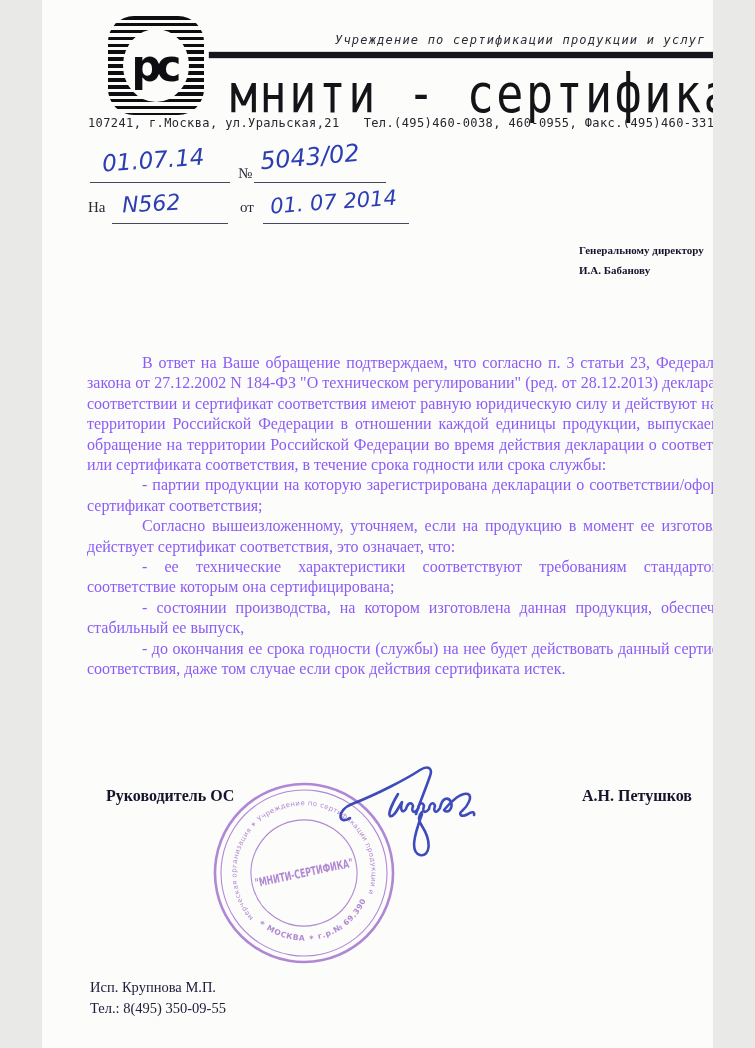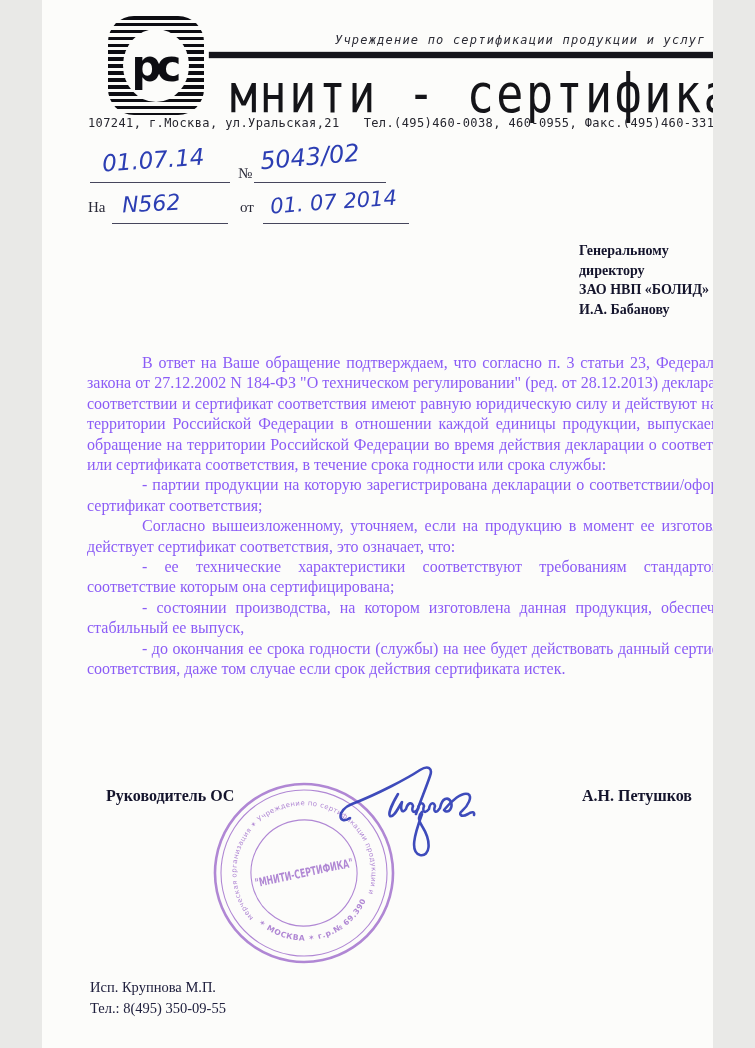--- a/index.html
+++ b/index.html
@@ -66,21 +66,21 @@
   .underline{
     position:absolute;height:1px;border-bottom:1.6px solid #46465c;
   }
   .hw-date1{position:absolute;left:60px;top:147px;font-size:23px;transform:rotate(-4deg);}
   .hw-num1{position:absolute;left:218px;top:143px;font-size:24px;transform:rotate(-5deg);}
   .hw-na{position:absolute;left:80px;top:191px;font-size:22px;transform:rotate(-3deg);}
   .hw-date2{position:absolute;left:228px;top:190px;font-size:21px;transform:rotate(-4deg);}
   
   .addressee{
     position:absolute;left:537px;top:241px;
-    font-weight:bold;font-size:14px;line-height:19.5px;color:#14142c;
+    font-weight:bold;font-size:11px;line-height:19.5px;color:#14142c;
   }
   
   .body-text{
     position:absolute;left:45px;top:353px;width:665px;
     font-size:16px;line-height:20.4px;text-align:justify;color:#8b5cf6;
   }
   .body-text p{margin:0;text-indent:55px;}
   
   .sig-title{position:absolute;left:64px;top:787px;font-weight:bold;font-size:16px;color:#14142c;}
   .sig-name{position:absolute;left:540px;top:787px;font-weight:bold;font-size:16px;color:#14142c;}
@@ -117,21 +117,20 @@
 
   <span class="ref-print" style="left:46px;top:199px;">На</span>
   <span class="hw hw-na">N562</span>
   <div class="underline" style="left:70px;top:222px;width:116px;"></div>
   <span class="ref-print" style="left:198px;top:199px;">от</span>
   <span class="hw hw-date2">01. 07 2014</span>
   <div class="underline" style="left:221px;top:222px;width:146px;"></div>
 
   <div class="addressee">
     <div>Генеральному директору</div>
-    <div>ЗАО НВП «БОЛИД»</div>
     <div>И.А. Бабанову</div>
   </div>
 
   <div class="body-text">
     <p>В ответ на Ваше обращение подтверждаем, что согласно п. 3 статьи 23, Федерального закона от 27.12.2002 N 184-ФЗ "О техническом регулировании" (ред. от 28.12.2013) декларация о соответствии и сертификат соответствия имеют равную юридическую силу и действуют на всей территории Российской Федерации в отношении каждой единицы продукции, выпускаемой в обращение на территории Российской Федерации во время действия декларации о соответствии или сертификата соответствия, в течение срока годности или срока службы:</p>
     <p>- партии продукции на которую зарегистрирована декларации о соответствии/оформлен сертификат соответствия;</p>
     <p>Согласно вышеизложенному, уточняем, если на продукцию в момент ее изготовления действует сертификат соответствия, это означает, что:</p>
     <p>- ее технические характеристики соответствуют требованиям стандартов на соответствие которым она сертифицирована;</p>
     <p>- состоянии производства, на котором изготовлена данная продукция, обеспечивает стабильный ее выпуск,</p>
     <p>- до окончания ее срока годности (службы) на нее будет действовать данный сертификат соответствия, даже том случае если срок действия сертификата истек.</p>

